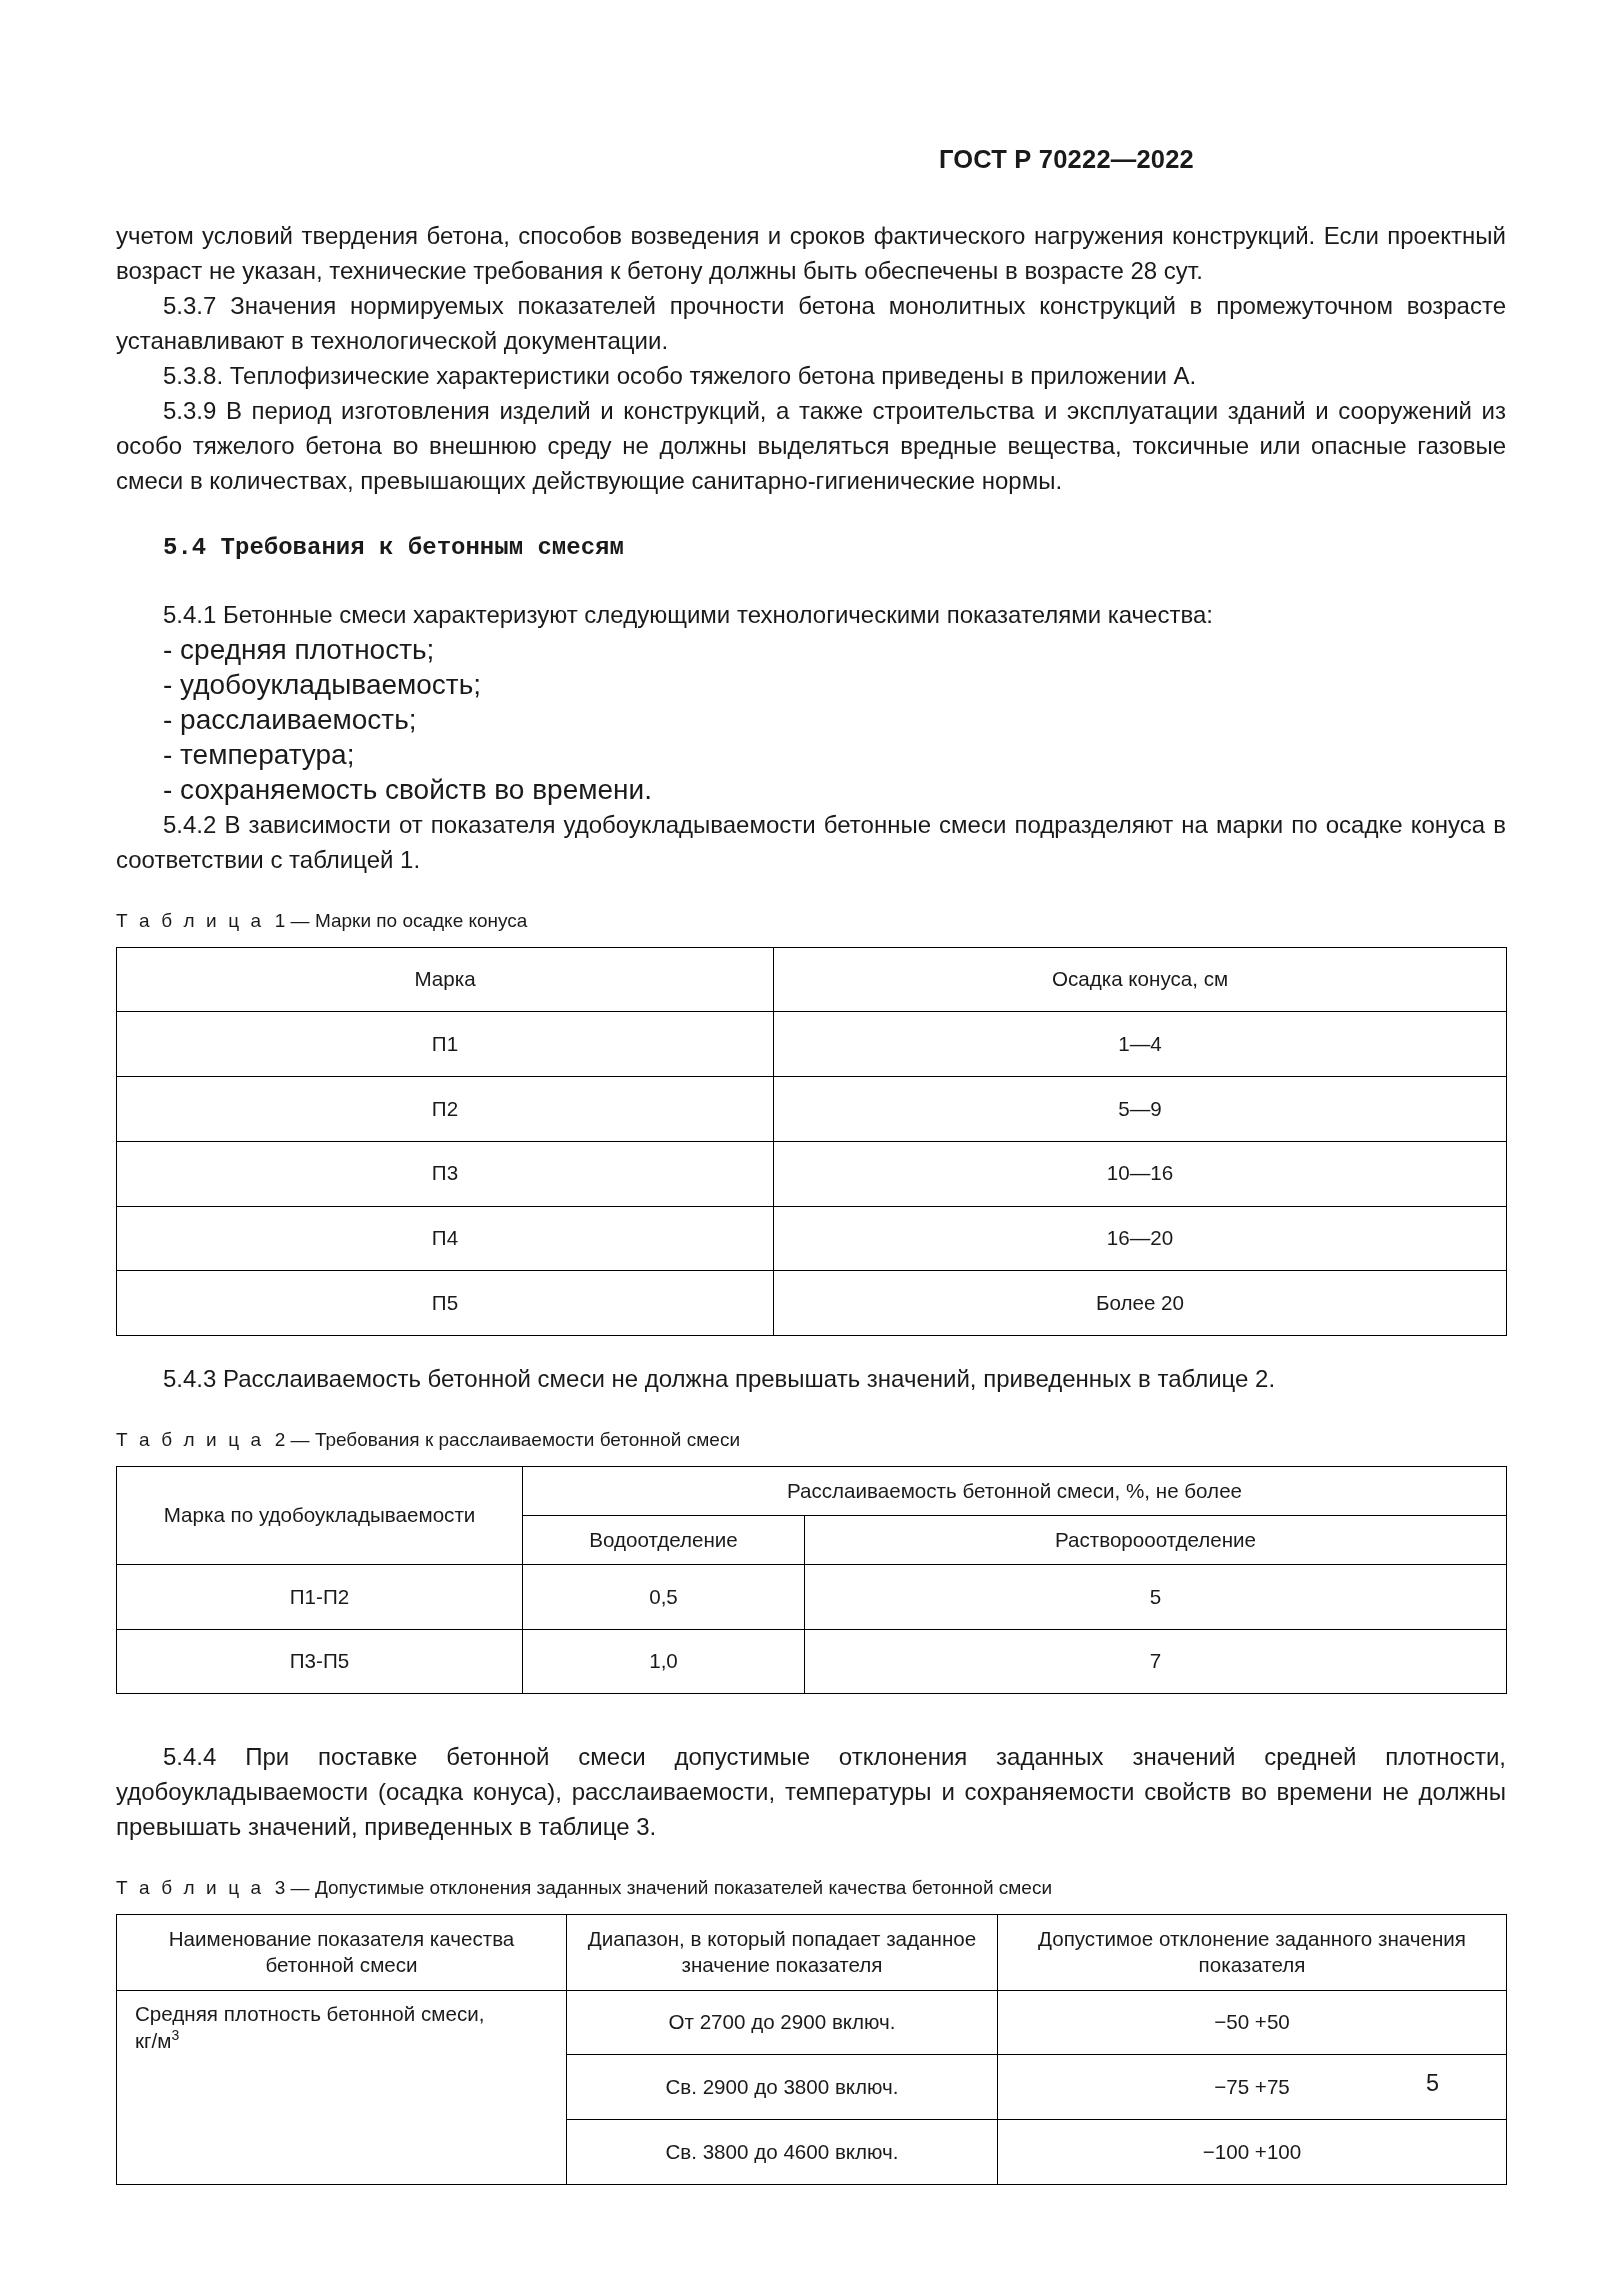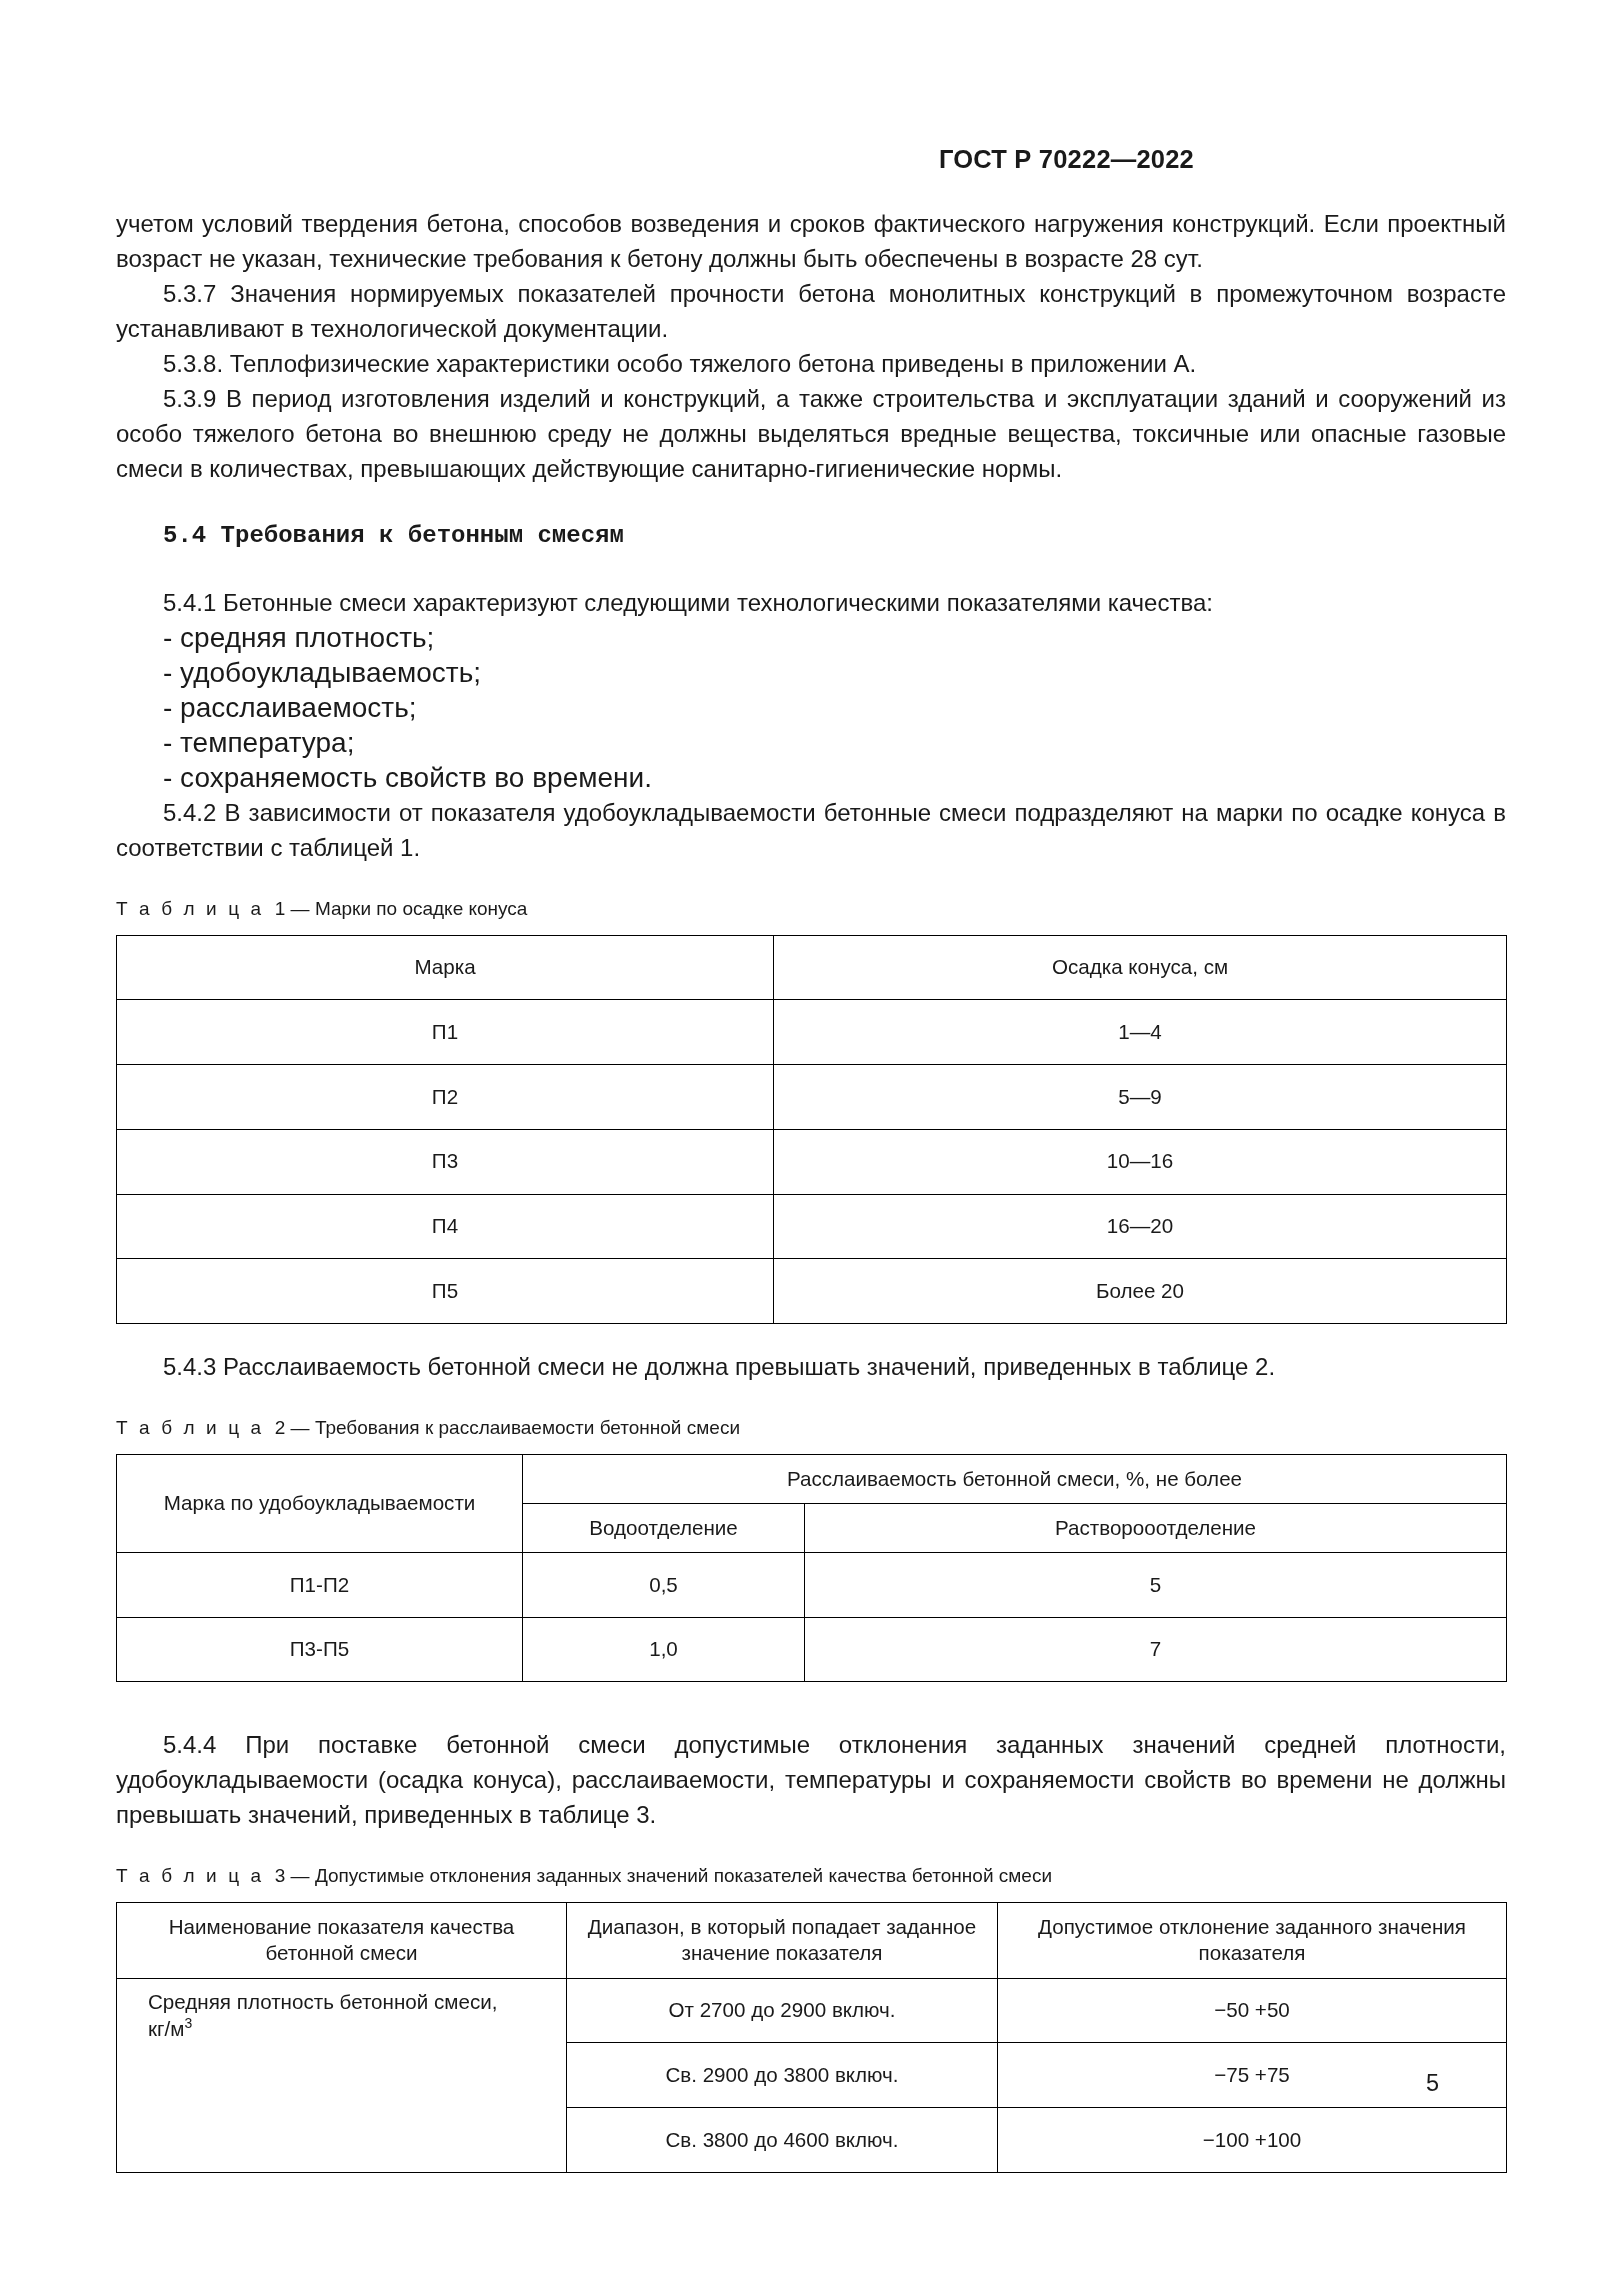--- a/index.html
+++ b/index.html
@@ -31,21 +31,21 @@
     font-size: 25.5px;
     font-weight: bold;
     letter-spacing: 0.2px;
     white-space: nowrap;
   }
 
   
   .content {
     position: absolute;
     left: 116px;
-    top: 206px;
+    top: 218px;
     width: 1390px;
   }
 
   p.body-text {
     margin: 0;
     font-size: 24px;
     line-height: 35px;
     text-align: justify;
     text-justify: inter-word;
     hyphens: none;
@@ -100,21 +100,21 @@
   }
   table.gost .cellpad {
     padding: 10.8px 7.8px;
     line-height: 26.5px;
   }
   table.gost .cellpad.tall {
     padding: 18.6px 7.8px;
   }
   table.gost .left {
     text-align: left;
-    padding-left: 31px;
+    padding-left: 18px;
   }
   table.gost .top-align {
     vertical-align: top;
   }
 
   sup { font-size: 0.68em; vertical-align: super; line-height: 0; }
 
   
   .page-number {
     position: absolute;

